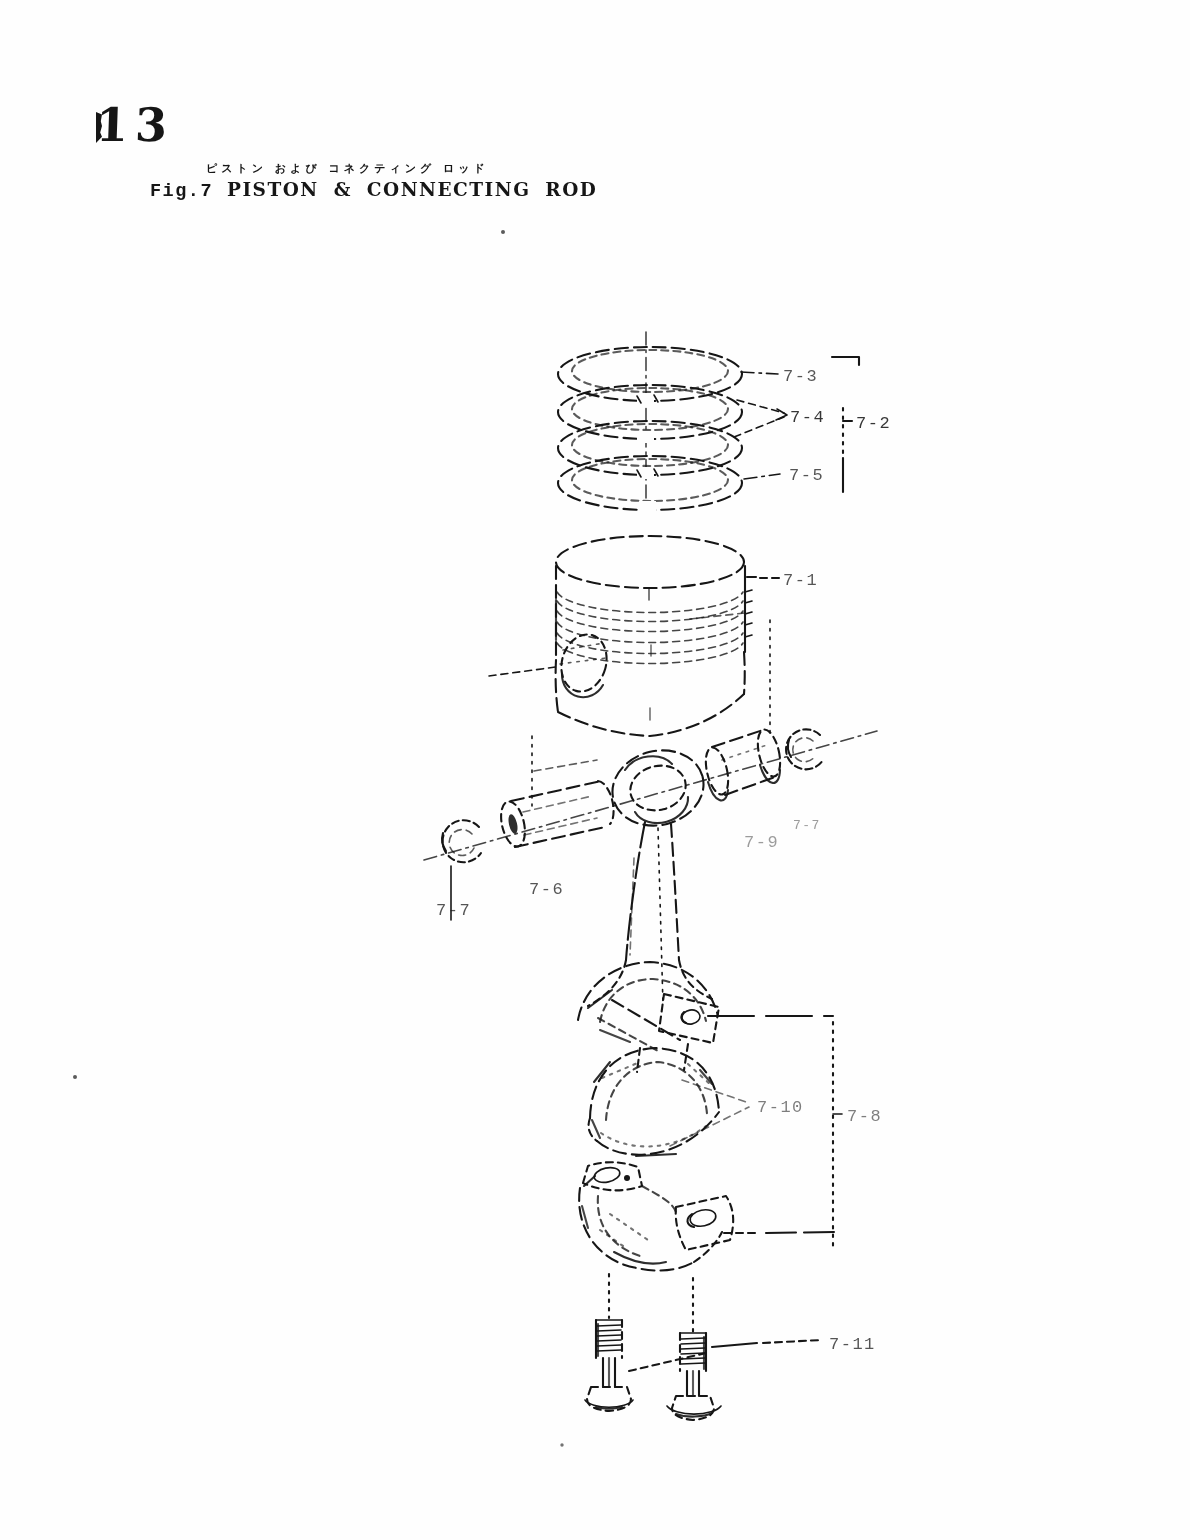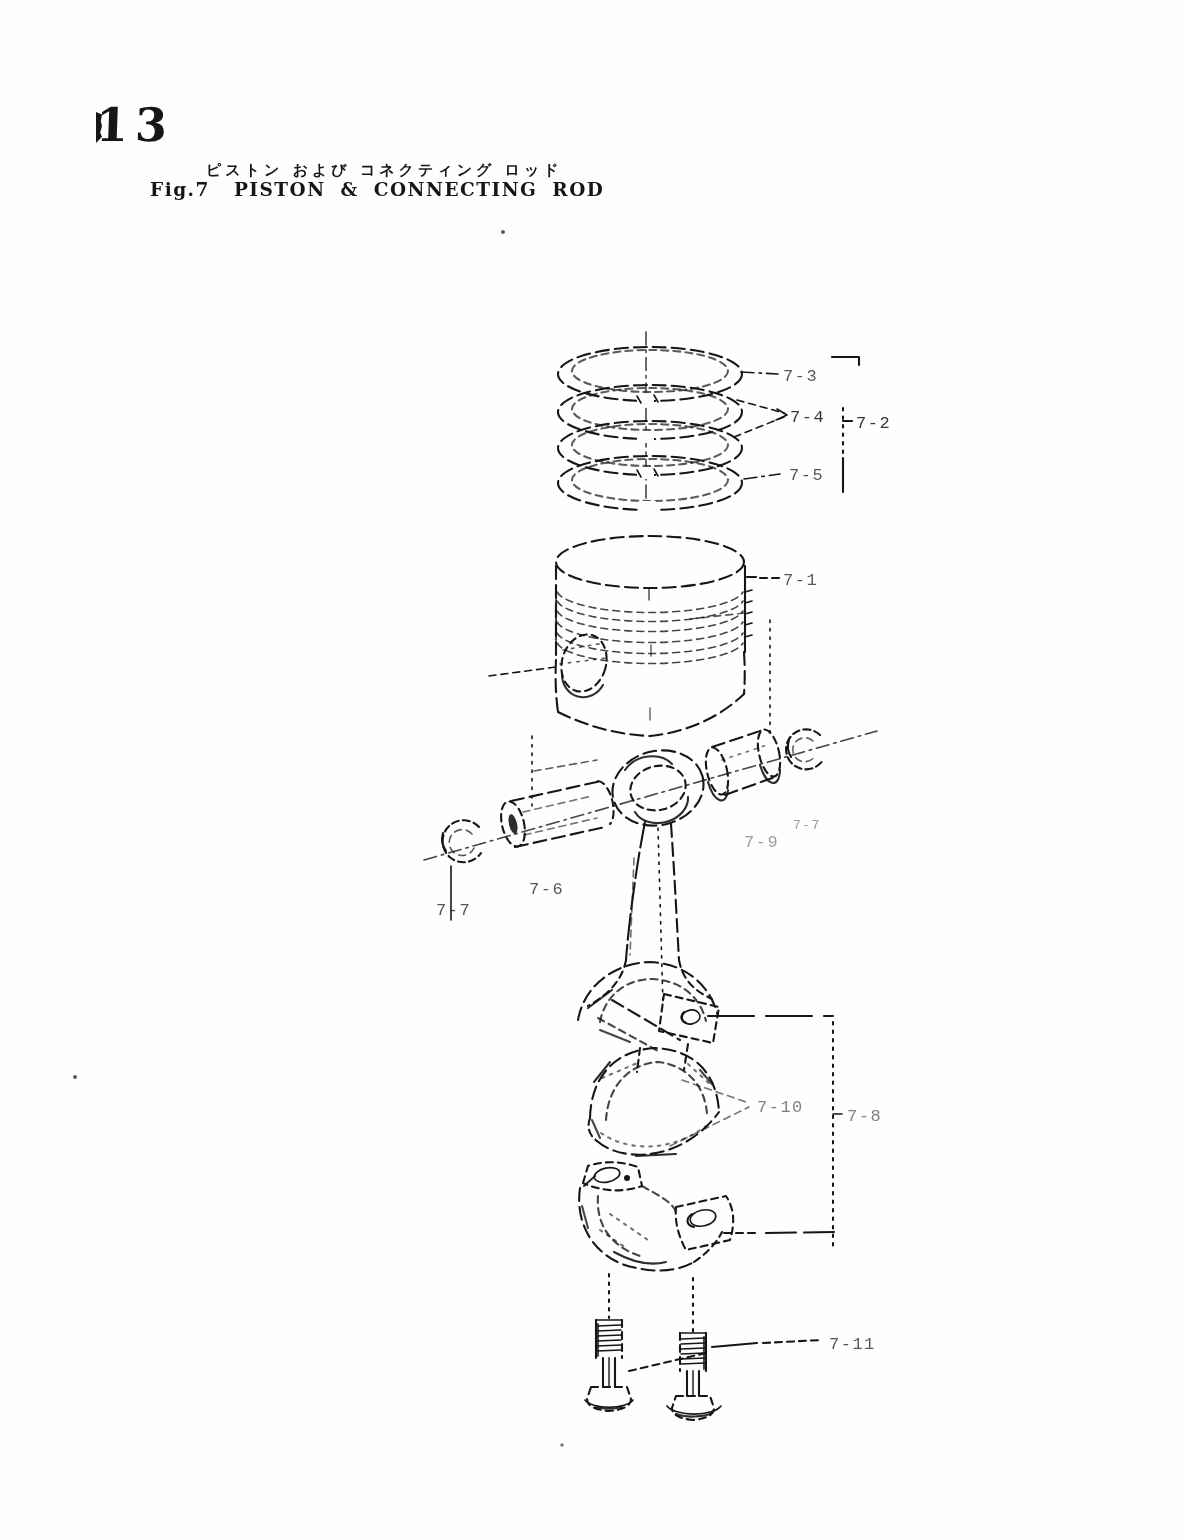--- a/index.html
+++ b/index.html
@@ -8,28 +8,28 @@
     font-family:"Liberation Sans",sans-serif;color:#161616;overflow:hidden;
   }
   .abs{position:absolute;}
   #page-num{
     left:96px;top:98px;font-family:"DejaVu Serif","Liberation Serif",serif;
     font-weight:900;font-size:46px;letter-spacing:7px;transform:skewX(-2deg);
   }
   #smudge{left:96px;top:112px;width:6px;height:31px;background:#161616;
     clip-path:polygon(0 0,100% 8%,80% 30%,100% 45%,70% 66%,100% 80%,0 100%);}
   #title-ja{
-    left:206px;top:161px;font-size:15px;font-weight:700;letter-spacing:4px;
+    left:206px;top:161px;font-size:11px;font-weight:700;letter-spacing:4px;
     font-family:"DejaVu Sans",sans-serif;white-space:nowrap;
   }
   #title-en{
     left:150px;top:179px;font-size:18.5px;font-weight:700;letter-spacing:1.5px;
     font-family:"DejaVu Serif","Liberation Serif",serif;white-space:nowrap;word-spacing:7px;
   }
-  #title-en .fig{margin-right:24px;}
+  #title-en .fig{margin-right:14px;font-family:Liberation Mono, monospace;}
   svg{position:absolute;left:0;top:0;}
   svg .ln{fill:none;stroke:#161616;stroke-width:2.1;stroke-linecap:round;stroke-linejoin:round;}
   svg .thin{stroke-width:1.6;}
   .sw3{stroke-width:3.4;}.sw4{stroke-width:4;}.sw5{stroke-width:5;}
   .sw6{stroke-width:6;}.sw7{stroke-width:7;}.sw8{stroke-width:8;}
   .d1{stroke-dasharray:13 6;}
   .d2{stroke-dasharray:7 5;}
   .d3{stroke-dasharray:2.5 6;}
   .dd{stroke-dasharray:13 5 2.5 5;}
   .o8{opacity:.8;}.o7{opacity:.7;}.o6{opacity:.6;}.o9{opacity:.9;}

